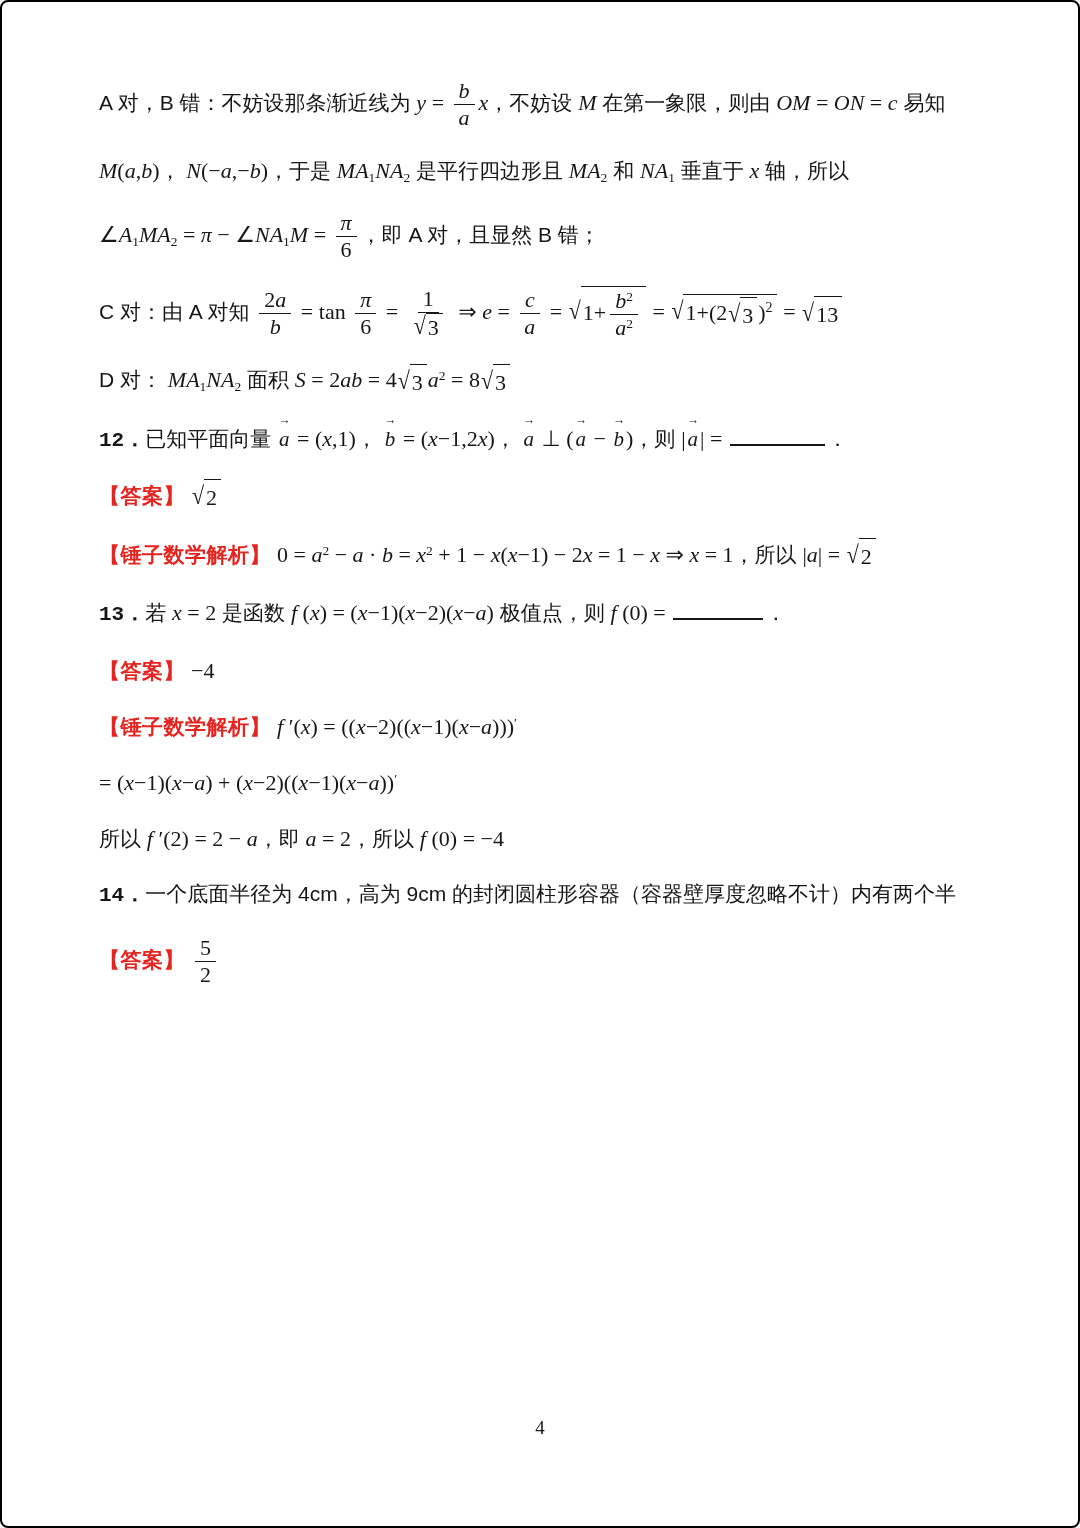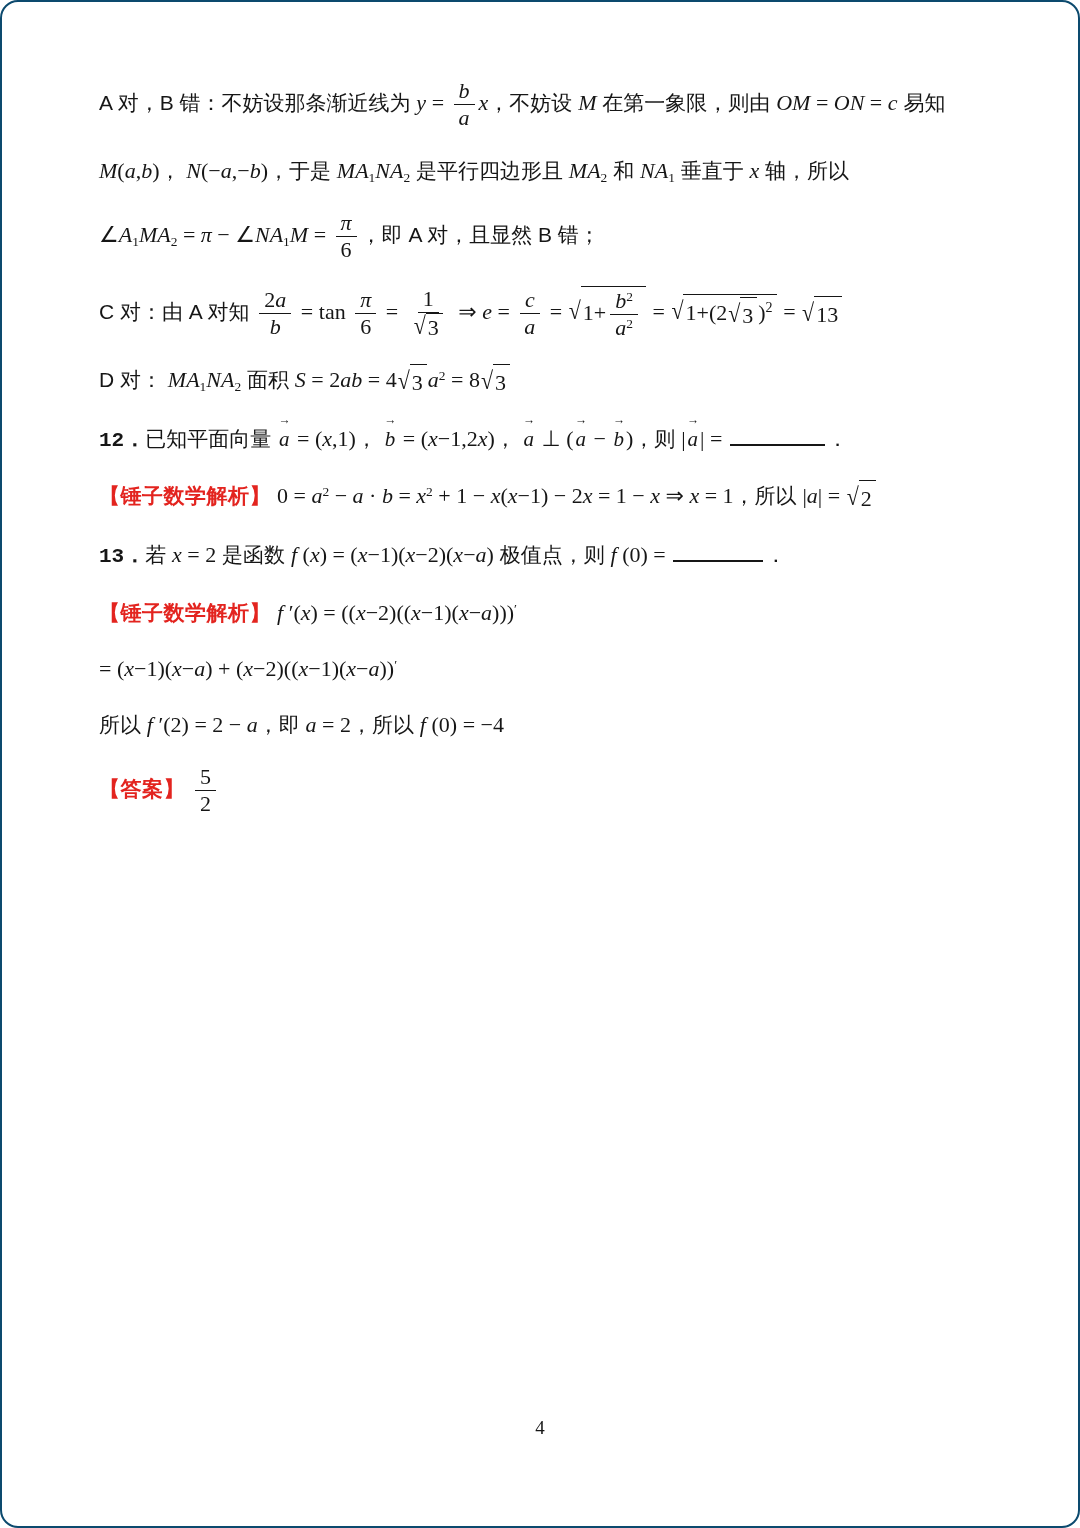--- a/index.html
+++ b/index.html
@@ -1,22 +1,22 @@
 <!DOCTYPE html>
 <html><head>
 <meta charset="utf-8">
 <style>
   html,body{margin:0;padding:0;background:#ffffff;}
   .page{
     position:relative;
     width:1080px;height:1528px;
     background:#ffffff;
     box-sizing:border-box;
-    border:2px solid #0c4a6e;
-    border-radius:18px;
+    border:2px solid #000000;
+    border-radius:8px;
     padding:76px 92px 0 97px;
     overflow:hidden;
     font-family:"Liberation Sans","DejaVu Sans",sans-serif;
     font-size:21px;
     color:#161616;
   }
   .para{margin:0 0 22px 0;line-height:1.55;}
   .tok-txt{font-family:"Liberation Sans","DejaVu Sans",sans-serif;}
   .tok-num{font-family:Liberation Mono, monospace;font-weight:bold;}
   .tok-lbl{color:#e3241f;font-weight:bold;letter-spacing:.5px;margin-right:6px;}
@@ -68,23 +68,26 @@
         <span class="fd"><span class="sqrt tok-math"><span class="rad">√</span><span class="rbody"><span class="tok-math"><span class="mup">3</span></span></span></span></span>
       </span><span class="tok-math"><span class="mup"> ⇒ </span><span class="mit">e</span><span class="mup"> = </span></span><span class="frac">
         <span class="fn"><span class="tok-math"><span class="mit">c</span></span></span>
         <span class="fd"><span class="tok-math"><span class="mit">a</span></span></span>
       </span><span class="tok-math"><span class="mup"> = </span></span><span class="sqrt tok-math"><span class="rad">√</span><span class="rbody"><span class="tok-math"><span class="mup">1+</span></span><span class="frac">
             <span class="fn"><span class="tok-math"><span class="mit">b</span></span><sup class="tok-sup"><span class="mup">2</span></sup></span>
             <span class="fd"><span class="tok-math"><span class="mit">a</span></span><sup class="tok-sup"><span class="mup">2</span></sup></span>
           </span></span></span><span class="tok-math"><span class="mup"> = </span></span><span class="sqrt tok-math"><span class="rad">√</span><span class="rbody"><span class="tok-math"><span class="mup">1+(2</span></span><span class="sqrt tok-math"><span class="rad">√</span><span class="rbody"><span class="tok-math"><span class="mup">3</span></span></span></span><span class="tok-math"><span class="mup">)</span></span><sup class="tok-sup"><span class="mup">2</span></sup></span></span><span class="tok-math"><span class="mup"> = </span></span><span class="sqrt tok-math"><span class="rad">√</span><span class="rbody"><span class="tok-math"><span class="mup">13</span></span></span></span></div>
   <div class="para"><span class="tok-txt">D 对： </span><span class="tok-math"><span class="mit">MA</span></span><sub class="tok-sub"><span class="mup">1</span></sub><span class="tok-math"><span class="mit">NA</span></span><sub class="tok-sub"><span class="mup">2</span></sub><span class="tok-txt"> 面积 </span><span class="tok-math"><span class="mit">S</span><span class="mup"> = 2</span><span class="mit">ab</span><span class="mup"> = 4</span></span><span class="sqrt tok-math"><span class="rad">√</span><span class="rbody"><span class="tok-math"><span class="mup">3</span></span></span></span><span class="tok-math"><span class="mit">a</span></span><sup class="tok-sup"><span class="mup">2</span></sup><span class="tok-math"><span class="mup"> = 8</span></span><span class="sqrt tok-math"><span class="rad">√</span><span class="rbody"><span class="tok-math"><span class="mup">3</span></span></span></span></div>
   <div class="para"><span class="tok-num">12．</span><span class="tok-txt">已知平面向量 </span><span class="tok-vec"><span class="arr">→</span>a</span><span class="tok-math"><span class="mup"> = (</span><span class="mit">x</span><span class="mup">,1)</span></span><span class="tok-txt">， </span><span class="tok-vec"><span class="arr">→</span>b</span><span class="tok-math"><span class="mup"> = (</span><span class="mit">x</span><span class="mup">−1,2</span><span class="mit">x</span><span class="mup">)</span></span><span class="tok-txt">， </span><span class="tok-vec"><span class="arr">→</span>a</span><span class="tok-math"><span class="mup"> ⊥ (</span></span><span class="tok-vec"><span class="arr">→</span>a</span><span class="tok-math"><span class="mup"> − </span></span><span class="tok-vec"><span class="arr">→</span>b</span><span class="tok-math"><span class="mup">)</span></span><span class="tok-txt">，则 </span><span class="tok-math"><span class="mup">|</span></span><span class="tok-vec"><span class="arr">→</span>a</span><span class="tok-math"><span class="mup">| = </span></span><span class="blank" style="width: 95px;"></span><span class="tok-txt">．</span></div>
+  <div class="para"><span class="tok-lbl">【答案】</span><span class="sqrt tok-math"><span class="rad">√</span><span class="rbody"><span class="tok-math"><span class="mup">2</span></span></span></span></div>
   <div class="para"><span class="tok-lbl">【锤子数学解析】</span><span class="tok-math"><span class="mup">0 = </span><span class="mit">a</span></span><sup class="tok-sup"><span class="mup">2</span></sup><span class="tok-math"><span class="mup"> − </span><span class="mit">a</span><span class="mup"> · </span><span class="mit">b</span><span class="mup"> = </span><span class="mit">x</span></span><sup class="tok-sup"><span class="mup">2</span></sup><span class="tok-math"><span class="mup"> + 1 − </span><span class="mit">x</span><span class="mup">(</span><span class="mit">x</span><span class="mup">−1) − 2</span><span class="mit">x</span><span class="mup"> = 1 − </span><span class="mit">x</span><span class="mup"> ⇒ </span><span class="mit">x</span><span class="mup"> = 1</span></span><span class="tok-txt">，所以 </span><span class="tok-math"><span class="mup">|</span><span class="mit">a</span><span class="mup">| = </span></span><span class="sqrt tok-math"><span class="rad">√</span><span class="rbody"><span class="tok-math"><span class="mup">2</span></span></span></span></div>
   <div class="para"><span class="tok-num">13．</span><span class="tok-txt">若 </span><span class="tok-math"><span class="mit">x</span><span class="mup"> = 2</span></span><span class="tok-txt"> 是函数 </span><span class="tok-math"><span class="mit">f</span><span class="mup"> (</span><span class="mit">x</span><span class="mup">) = (</span><span class="mit">x</span><span class="mup">−1)(</span><span class="mit">x</span><span class="mup">−2)(</span><span class="mit">x</span><span class="mup">−</span><span class="mit">a</span><span class="mup">)</span></span><span class="tok-txt"> 极值点，则 </span><span class="tok-math"><span class="mit">f</span><span class="mup"> (0) = </span></span><span class="blank" style="width: 90px;"></span><span class="tok-txt">．</span></div>
+  <div class="para"><span class="tok-lbl">【答案】</span><span class="tok-math"><span class="mup">−4</span></span></div>
   <div class="para"><span class="tok-lbl">【锤子数学解析】</span><span class="tok-math"><span class="mit">f</span><span class="mup"> ′(</span><span class="mit">x</span><span class="mup">) = ((</span><span class="mit">x</span><span class="mup">−2)((</span><span class="mit">x</span><span class="mup">−1)(</span><span class="mit">x</span><span class="mup">−</span><span class="mit">a</span><span class="mup">)))</span></span><sup class="tok-sup"><span class="mup">′</span></sup></div>
   <div class="para"><span class="tok-math"><span class="mup">= (</span><span class="mit">x</span><span class="mup">−1)(</span><span class="mit">x</span><span class="mup">−</span><span class="mit">a</span><span class="mup">) + (</span><span class="mit">x</span><span class="mup">−2)((</span><span class="mit">x</span><span class="mup">−1)(</span><span class="mit">x</span><span class="mup">−</span><span class="mit">a</span><span class="mup">))</span></span><sup class="tok-sup"><span class="mup">′</span></sup></div>
   <div class="para"><span class="tok-txt">所以 </span><span class="tok-math"><span class="mit">f</span><span class="mup"> ′(2) = 2 − </span><span class="mit">a</span></span><span class="tok-txt">，即 </span><span class="tok-math"><span class="mit">a</span><span class="mup"> = 2</span></span><span class="tok-txt">，所以 </span><span class="tok-math"><span class="mit">f</span><span class="mup"> (0) = −4</span></span></div>
+  <div class="para"><span class="tok-num">14．</span><span class="tok-txt">一个底面半径为 4cm，高为 9cm 的封闭圆柱形容器（容器壁厚度忽略不计）内有两个半</span></div>
   <div class="para"><span class="tok-lbl">【答案】</span><span class="frac">
         <span class="fn"><span class="tok-math"><span class="mup">5</span></span></span>
         <span class="fd"><span class="tok-math"><span class="mup">2</span></span></span>
       </span></div>
   <div class="footer">4</div>
 </div>
 
 </body></html>

